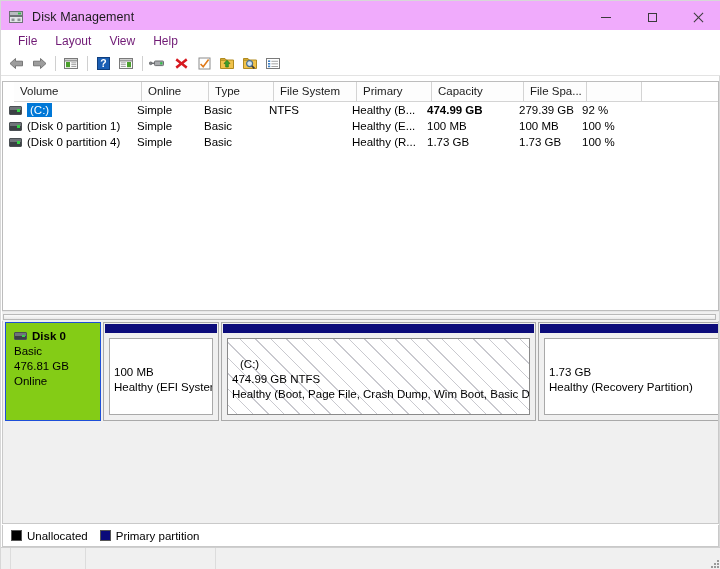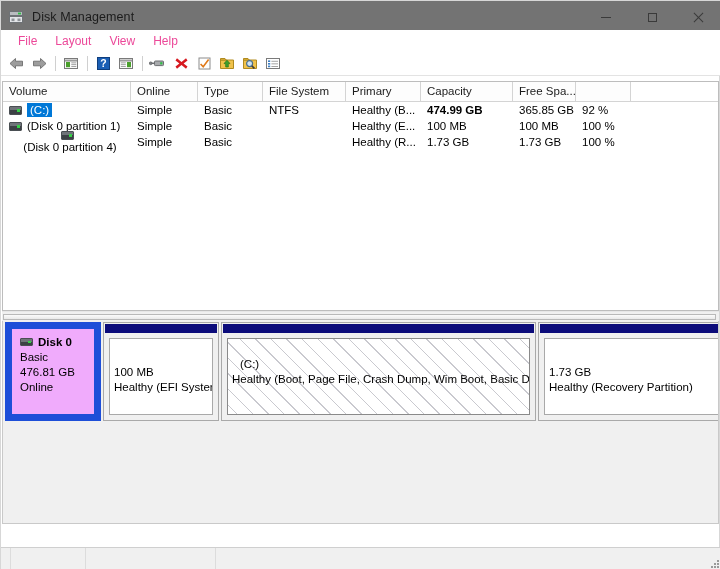--- a/index.html
+++ b/index.html
@@ -9,52 +9,52 @@
     background:#ffffff;
     font-family:"Liberation Sans","DejaVu Sans",sans-serif;
     font-size:12px;color:#000000;
     -webkit-font-smoothing:antialiased;
   }
   .app{position:relative;width:720px;height:569px;background:#ffffff;
        border:1px solid #d7d7d7;box-sizing:border-box;}
 
   
   .titlebar{position:absolute;left:0;top:0;width:720px;height:32px;
-            background:#737373;display:flex;align-items:center;}
+            background:#f0abfc;display:flex;align-items:center;}
   .title-icon{width:16px;height:16px;margin-left:7px;margin-right:8px;position:relative;flex:none;}
   .title-text{font-size:12.5px;color:#1b1b1b;letter-spacing:.1px;}
   .win-buttons{position:absolute;right:0;top:0;height:32px;display:flex;}
   .win-btn{width:46px;height:32px;display:flex;align-items:center;justify-content:center;
            color:#3a3a3a;}
   .glyph-min{width:10px;height:1px;background:#3a3a3a;display:block;}
   .glyph-max{width:9px;height:9px;border:1px solid #3a3a3a;display:block;box-sizing:border-box;}
   .glyph-close{position:relative;width:11px;height:11px;display:block;}
   .glyph-close:before,.glyph-close:after{content:"";position:absolute;left:-1px;top:5px;
       width:13px;height:1px;background:#3a3a3a;}
   .glyph-close:before{transform:rotate(45deg);}
   .glyph-close:after{transform:rotate(-45deg);}
 
   
   .menubar{position:absolute;left:0;top:29px;width:720px;height:22px;
            background:#ffffff;display:flex;align-items:center;padding-left:8px;
            box-sizing:border-box;}
-  .menu-item{padding:2px 9px;font-size:12px;color:#ec4899;line-height:15px;}
+  .menu-item{padding:2px 9px;font-size:12px;color:#701a75;line-height:15px;}
 
   
   .toolbar{position:absolute;left:0;top:51px;width:720px;height:23px;background:#ffffff;
            display:flex;align-items:center;padding-left:4px;box-sizing:border-box;}
   .tb{width:22px;height:20px;margin-right:1px;display:flex;align-items:center;
       justify-content:center;position:relative;flex:none;}
   .tb-sep{width:1px;height:15px;background:#d0d0d0;margin:0 4px;flex:none;}
   .toolbar-underline{position:absolute;left:0;top:74px;width:720px;height:1px;background:#e3e3e3;}
 
   
   .listwrap{position:absolute;left:1px;top:80px;width:717px;height:230px;background:#fff;
             border:1px solid #bdbdbd;box-sizing:border-box;}
-  .hdr{display:flex;height:19px;background:#ffffff;border-bottom:1px solid #d4d4d4;}
+  .hdr{display:flex;height:19px;background:#ffffff;border-bottom:1px solid #d4d4d4;margin-left:11px;}
   .hdr-cell{font-size:11.5px;color:#1b1b1b;line-height:19px;padding-left:6px;
             border-right:1px solid #d4d4d4;box-sizing:border-box;overflow:hidden;
             white-space:nowrap;background:#fdfdfd;}
   .rows{position:relative;}
   .row{display:flex;height:16px;align-items:center;}
   .cell{font-size:11.5px;color:#000;line-height:16px;padding-left:6px;box-sizing:border-box;
         overflow:hidden;white-space:nowrap;}
   .vol-cell{display:flex;align-items:center;padding-left:6px;box-sizing:border-box;}
   .vol-ico{width:13px;height:9px;flex:none;margin-right:5px;position:relative;
            background:linear-gradient(#6f7479 0 45%,#3c4145 45% 100%);
@@ -67,22 +67,22 @@
   
   .splitter{position:absolute;left:1px;top:310px;width:717px;height:10px;
             background:#f0f0f0;border-top:1px solid #e7e7e7;}
   .splitter-bar{position:absolute;left:1px;top:2px;width:713px;height:6px;
       background:linear-gradient(#fbfbfb,#e9e9e9);border:1px solid #b9b9b9;box-sizing:border-box;}
 
   
   .graph{position:absolute;left:1px;top:320px;width:717px;height:203px;background:#f0f0f0;
          border:1px solid #c9c9c9;border-top:none;box-sizing:border-box;overflow:hidden;}
   .diskrow{position:absolute;left:2px;top:1px;width:713px;height:99px;display:flex;}
-  .disk-info{width:96px;height:99px;background:#f0abfc;
-             border:7px solid #1d4ed8;box-sizing:border-box;padding:7px 0 0 8px;flex:none;}
+  .disk-info{width:96px;height:99px;background:#84cc16;
+             border:1px solid #1d4ed8;box-sizing:border-box;padding:7px 0 0 8px;flex:none;}
   .disk-title{display:flex;align-items:center;margin-bottom:2px;}
   .disk-ico{width:13px;height:8px;flex:none;margin-right:5px;position:relative;
             background:linear-gradient(#6f7479 0 45%,#3c4145 45% 100%);
             border:1px solid #4a4f53;box-sizing:border-box;border-radius:1px;}
   .disk-ico:after{content:"";position:absolute;right:1px;top:2px;width:3px;height:2px;background:#37d048;}
   .disk-name{font-weight:bold;font-size:11.5px;color:#000;}
   .disk-line{font-size:11.5px;color:#000;line-height:15px;}
   .parts{display:flex;height:99px;flex:1;margin-left:2px;}
   .part{height:99px;background:#f0f0f0;border:1px solid #a9a9a9;box-sizing:border-box;
         padding:0;position:relative;margin-right:2px;}
@@ -239,52 +239,52 @@
   <div class="toolbar-underline"></div>
 
   <div class="listwrap">
     <div class="hdr" id="list-header">
         <div class="hdr-cell" style="width: 128px;">Volume</div>
         <div class="hdr-cell" style="width: 67px;">Online</div>
         <div class="hdr-cell" style="width: 65px;">Type</div>
         <div class="hdr-cell" style="width: 83px;">File System</div>
         <div class="hdr-cell" style="width: 75px;">Primary</div>
         <div class="hdr-cell" style="width: 92px;">Capacity</div>
-        <div class="hdr-cell" style="width: 63px;">Free Spa...</div>
+        <div class="hdr-cell" style="width: 63px;">File Spa...</div>
         <div class="hdr-cell" style="width: 55px;"></div>
       </div>
     <div class="rows" id="list-rows">
         <div class="row">
           <div class="cell vol-cell" style="width: 128px;">
             <span class="vol-ico"></span>
             <span class="vol-label sel">(C:)</span>
           </div>
           <div class="cell" style="width: 67px;">Simple</div>
           <div class="cell" style="width: 65px;">Basic</div>
           <div class="cell" style="width: 83px;">NTFS</div>
           <div class="cell" style="width: 75px;">Healthy (B...</div>
           <div class="cell" style="width: 92px; font-weight: bold;">474.99 GB</div>
-          <div class="cell" style="width: 63px;">365.85 GB</div>
+          <div class="cell" style="width: 63px;">279.39 GB</div>
           <div class="cell" style="width: 87px;">92 %</div>
         </div>
         <div class="row">
           <div class="cell vol-cell" style="width: 128px;">
             <span class="vol-ico"></span>
             <span class="vol-label">(Disk 0 partition 1)</span>
           </div>
           <div class="cell" style="width: 67px;">Simple</div>
           <div class="cell" style="width: 65px;">Basic</div>
           <div class="cell" style="width: 83px;"></div>
           <div class="cell" style="width: 75px;">Healthy (E...</div>
           <div class="cell" style="width: 92px;">100 MB</div>
           <div class="cell" style="width: 63px;">100 MB</div>
           <div class="cell" style="width: 87px;">100 %</div>
         </div>
         <div class="row">
-          <div class="cell vol-cell" style="width: 128px; flex-direction: column;">
+          <div class="cell vol-cell" style="width: 128px;">
             <span class="vol-ico"></span>
             <span class="vol-label">(Disk 0 partition 4)</span>
           </div>
           <div class="cell" style="width: 67px;">Simple</div>
           <div class="cell" style="width: 65px;">Basic</div>
           <div class="cell" style="width: 83px;"></div>
           <div class="cell" style="width: 75px;">Healthy (R...</div>
           <div class="cell" style="width: 92px;">1.73 GB</div>
           <div class="cell" style="width: 63px;">1.73 GB</div>
           <div class="cell" style="width: 87px;">100 %</div>
@@ -312,34 +312,45 @@
             <div class="part-bar" style="background: rgb(11, 11, 122);"></div>
             <div class="part-body">
               <div class="part-txt first">100 MB</div>
               <div class="part-txt">Healthy (EFI System</div>
             </div>
           </div>
           <div class="part" style="width: 315px;">
             <div class="part-bar" style="background: rgb(11, 11, 122);"></div>
             <div class="part-body hatched">
               <div class="part-txt vol">(C:)</div>
+              <div class="part-txt">474.99 GB NTFS</div>
               <div class="part-txt">Healthy (Boot, Page File, Crash Dump, Wim Boot, Basic Data</div>
             </div>
           </div>
           <div class="part" style="width: 188px;">
             <div class="part-bar" style="background: rgb(11, 11, 122);"></div>
             <div class="part-body">
               <div class="part-txt first">1.73 GB</div>
               <div class="part-txt">Healthy (Recovery Partition)</div>
             </div>
           </div>
         </div>
     </div>
   </div>
 
+  <div class="legend" id="legend">
+      <div class="lg">
+        <span class="lg-sw" style="background: rgb(0, 0, 0);"></span>
+        <span class="lg-tx">Unallocated</span>
+      </div>
+      <div class="lg">
+        <span class="lg-sw" style="background: rgb(11, 11, 122);"></span>
+        <span class="lg-tx">Primary partition</span>
+      </div>
+    </div>
 
   <div class="status" id="statusbar">
       <div class="st-pane" style="width: 10px;"></div>
       <div class="st-pane" style="width: 75px;"></div>
       <div class="st-pane" style="width: 130px;"></div>
       <div class="st-pane" style="width: 505px;"></div>
     <span class="grip">
       <i style="right:0;bottom:0"></i>
         <i style="right:3px;bottom:0"></i>
         <i style="right:6px;bottom:0"></i>

